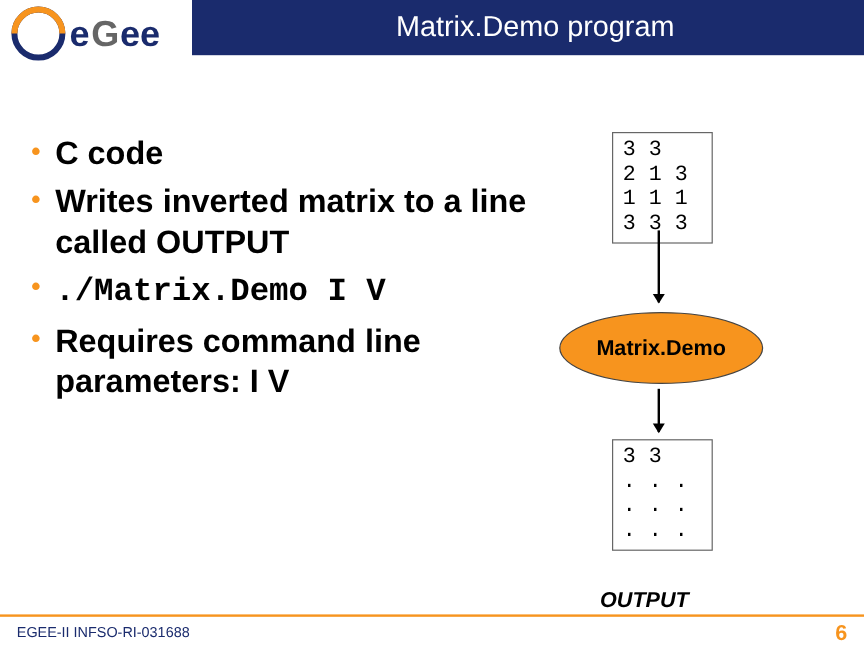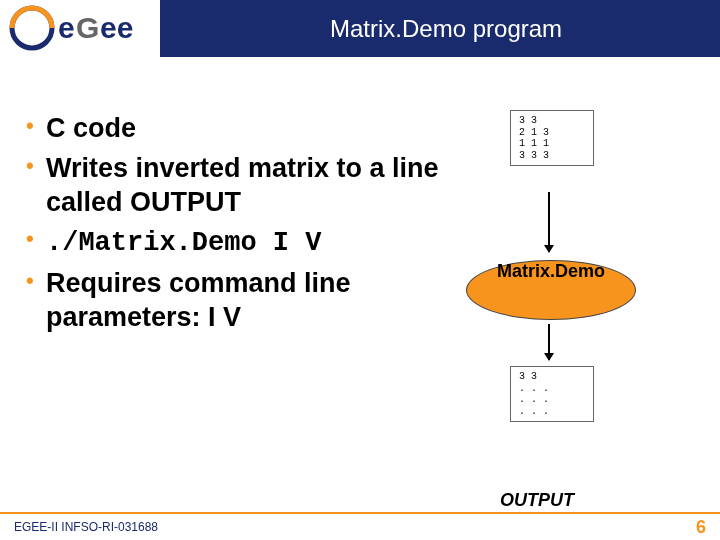--- a/index.html
+++ b/index.html
@@ -1,34 +1,34 @@
 <!DOCTYPE html>
 <html><head>
 <meta charset="utf-8">
 <style>
   * { box-sizing: border-box; margin: 0; padding: 0; }
   body { width: 720px; height: 540px; background: #fff; font-family: Arial, sans-serif; position: relative; overflow: hidden; }
 
   .header { position: relative; height: 64px; }
   .logo { position: absolute; left: 8px; top: 4px; width: 150px; height: 48px; }
-  .titlebar { position: absolute; left: 160px; right: 0; top: 0; height: 57px; background: #1a2b6d; color: #fff; font-size: 24px; display: flex; align-items: center; padding-left: 170px; }
+  .titlebar { position: absolute; left: 160px; right: 0; top: 0; height: 46px; background: #1a2b6d; color: #fff; font-size: 24px; display: flex; align-items: center; padding-left: 170px; }
   .subbar { position: absolute; left: 160px; width: 150px; top: 42px; height: 14px; background: #1a2b6d; color: #fff; font-size: 8px; display: flex; align-items: center; padding-left: 8px; }
 
   .content { position: absolute; top: 64px; left: 0; right: 0; bottom: 30px; }
   .input-label { position: absolute; top: 16px; left: 510px; font-style: italic; font-weight: bold; font-size: 16px; margin-top: 36px; }
   .bullets { position: absolute; top: 48px; left: 26px; width: 420px; }
   .bullets li { list-style: none; margin-bottom: 6px; font-size: 27px; font-weight: bold; color: #000; line-height: 1.25; padding-left: 20px; position: relative; }
   .bullets li::before { content: "•"; position: absolute; left: 0; color: #f7941e; font-size: 22px; }
   .mono { font-family: "Courier New", monospace; }
 
-  .box { position: absolute; border: 1px solid #666; background: #fff; font-family: "Courier New", monospace; font-size: 10px; padding: 4px 8px; white-space: pre; line-height: 1.15; }
+  .box { position: absolute; border: 1px solid #666; background: #fff; font-family: "Courier New", monospace; font-size: 18px; padding: 4px 8px; white-space: pre; line-height: 1.15; }
   .box1 { top: 46px; left: 510px; width: 84px; }
   .box2 { top: 302px; left: 510px; width: 84px; }
 
-  .oval { position: absolute; top: 196px; left: 466px; width: 170px; height: 60px; border-radius: 50%; background: #f7941e; border: 1px solid #444; display: flex; align-items: flex-start; justify-content: center; font-size: 18px; font-weight: bold; color: #000; }
+  .oval { position: absolute; top: 196px; left: 466px; width: 170px; height: 60px; border-radius: 50%; background: #f7941e; border: 1px solid #444; display: flex; align-items: center; justify-content: center; font-size: 18px; font-weight: bold; color: #000; }
 
   .arrow { position: absolute; left: 548px; width: 2px; background: #000; }
   .arrow::after { content: ""; position: absolute; bottom: -1px; left: -4px; border-left: 5px solid transparent; border-right: 5px solid transparent; border-top: 8px solid #000; }
   .arrow1 { top: 128px; height: 60px; }
   .arrow2 { top: 260px; height: 36px; }
 
   .output-label { position: absolute; top: 380px; left: 500px; font-style: italic; font-weight: bold; font-size: 18px; margin-top: 46px; }
 
   .footer { position: absolute; bottom: 0; left: 0; right: 0; height: 28px; border-top: 2px solid #f7941e; display: flex; align-items: center; justify-content: space-between; padding: 0 14px; font-size: 12px; }
   .footer .ref { color: #1a2b6d; }

